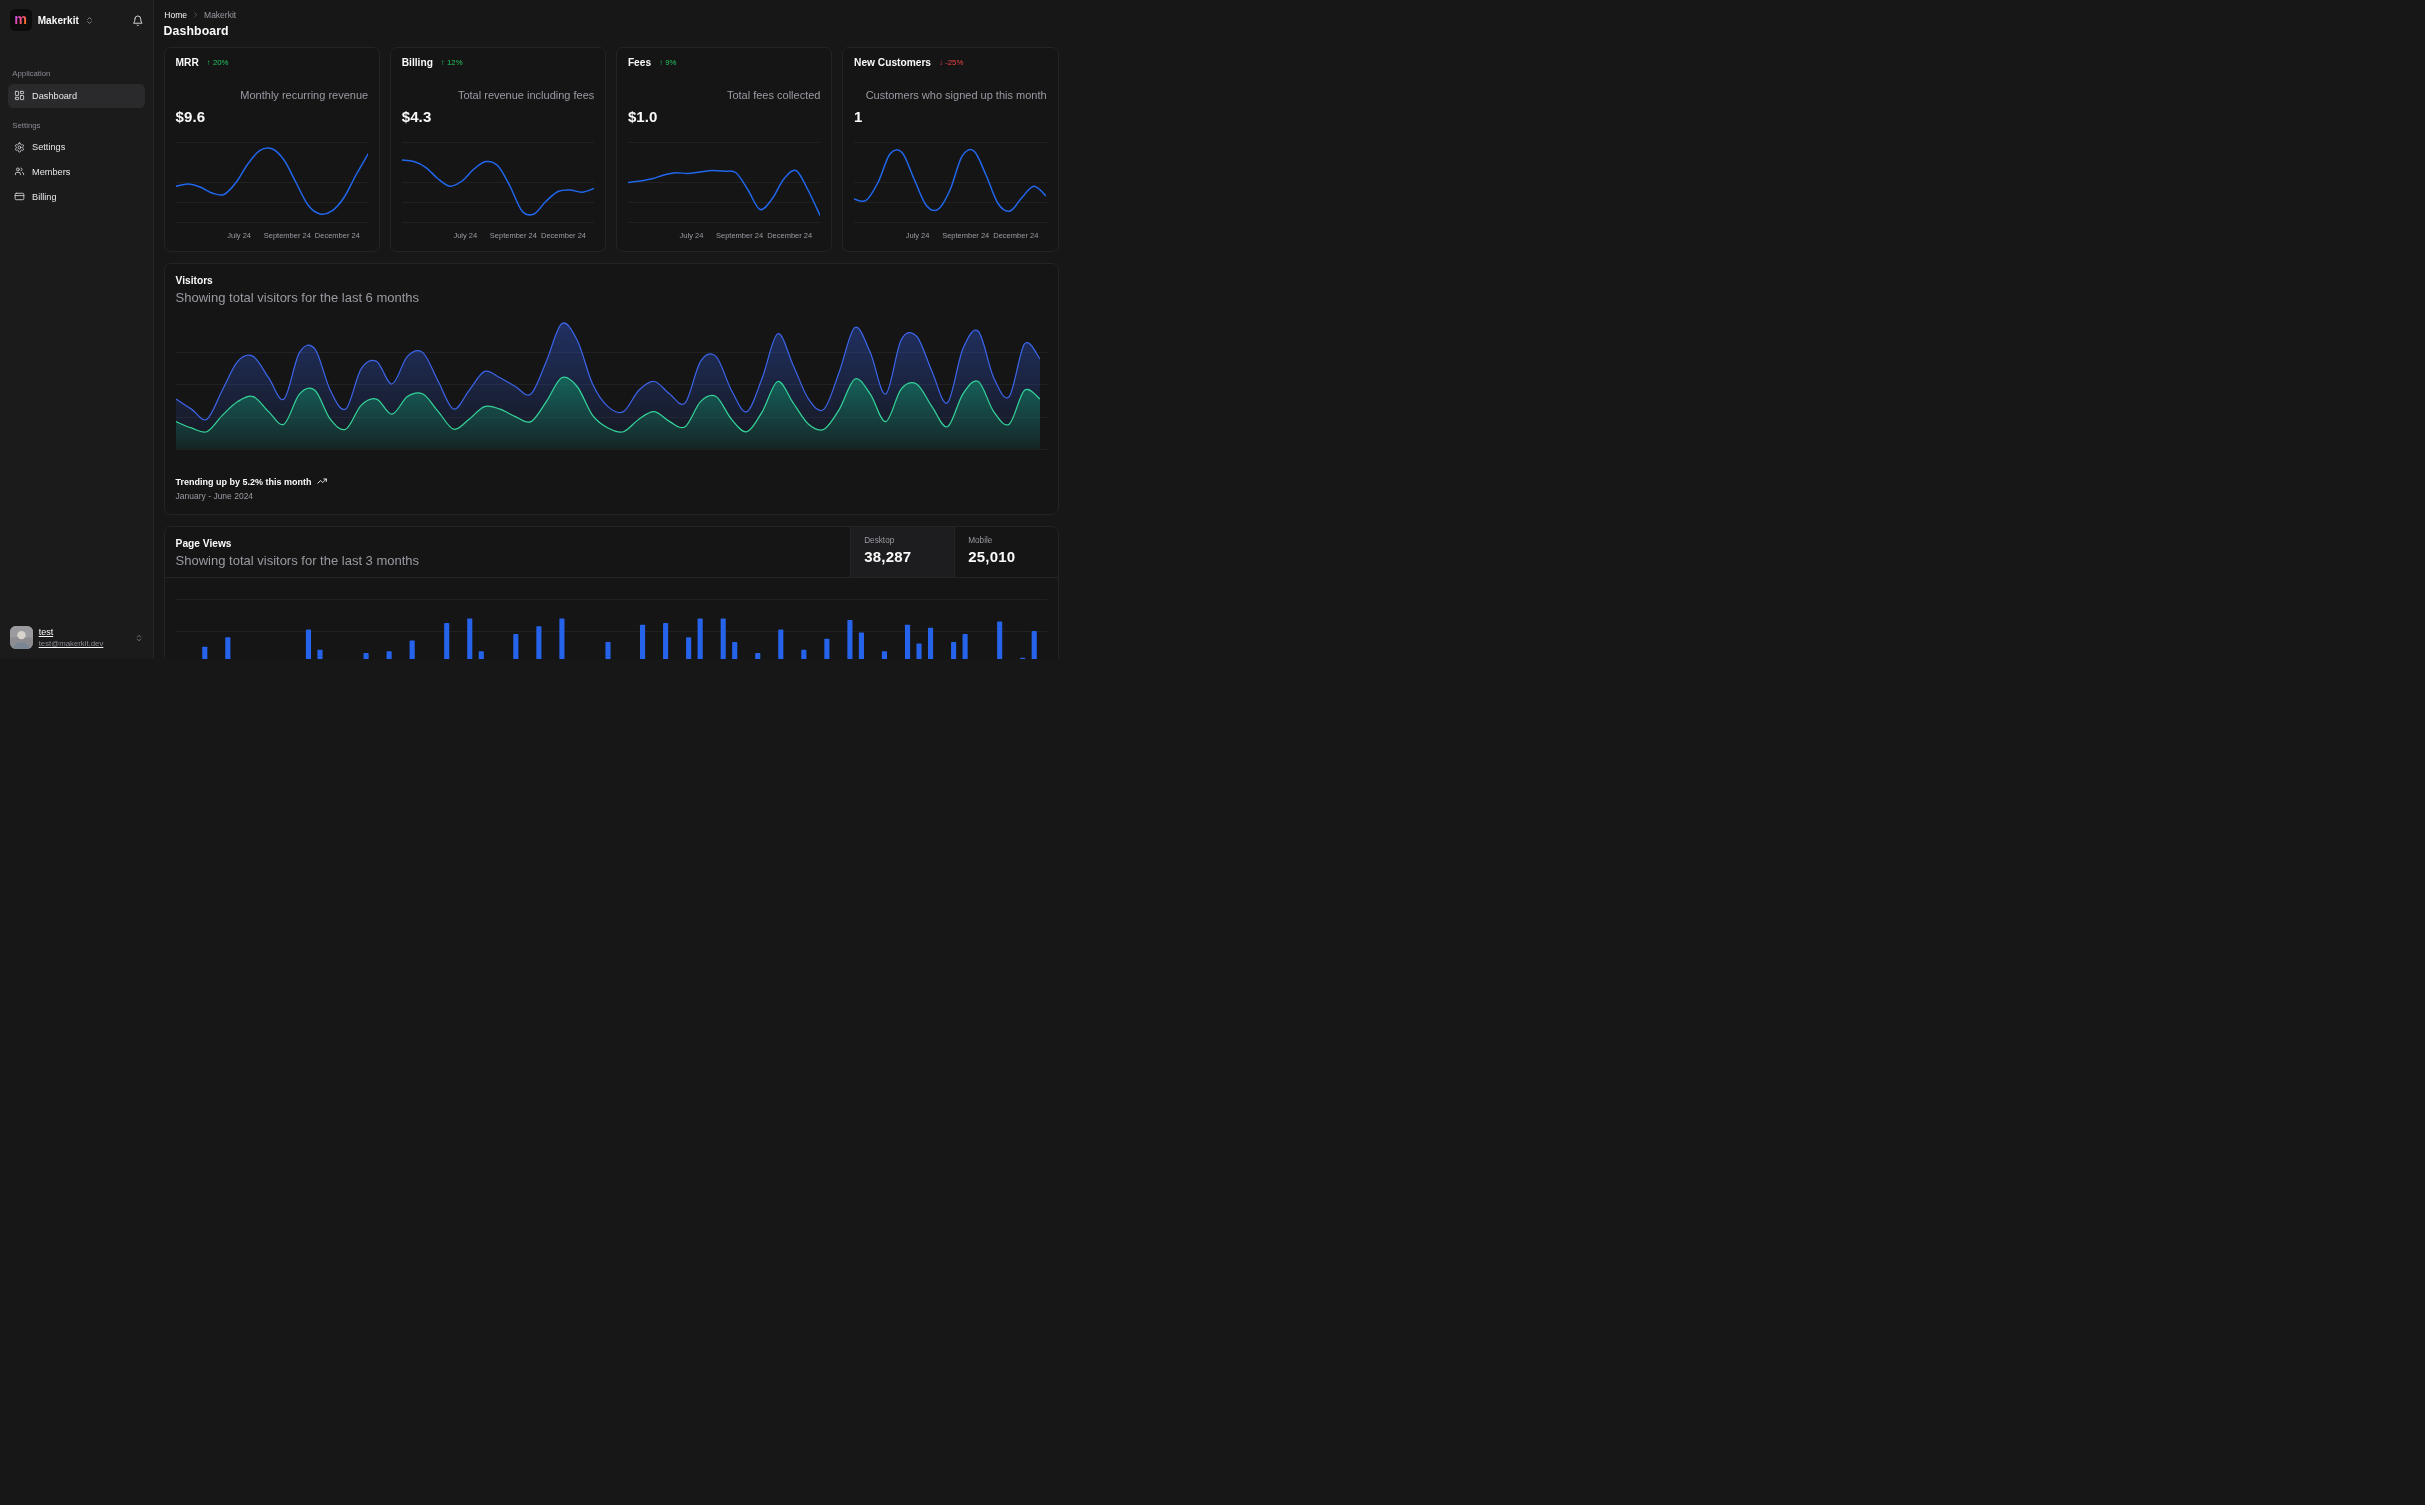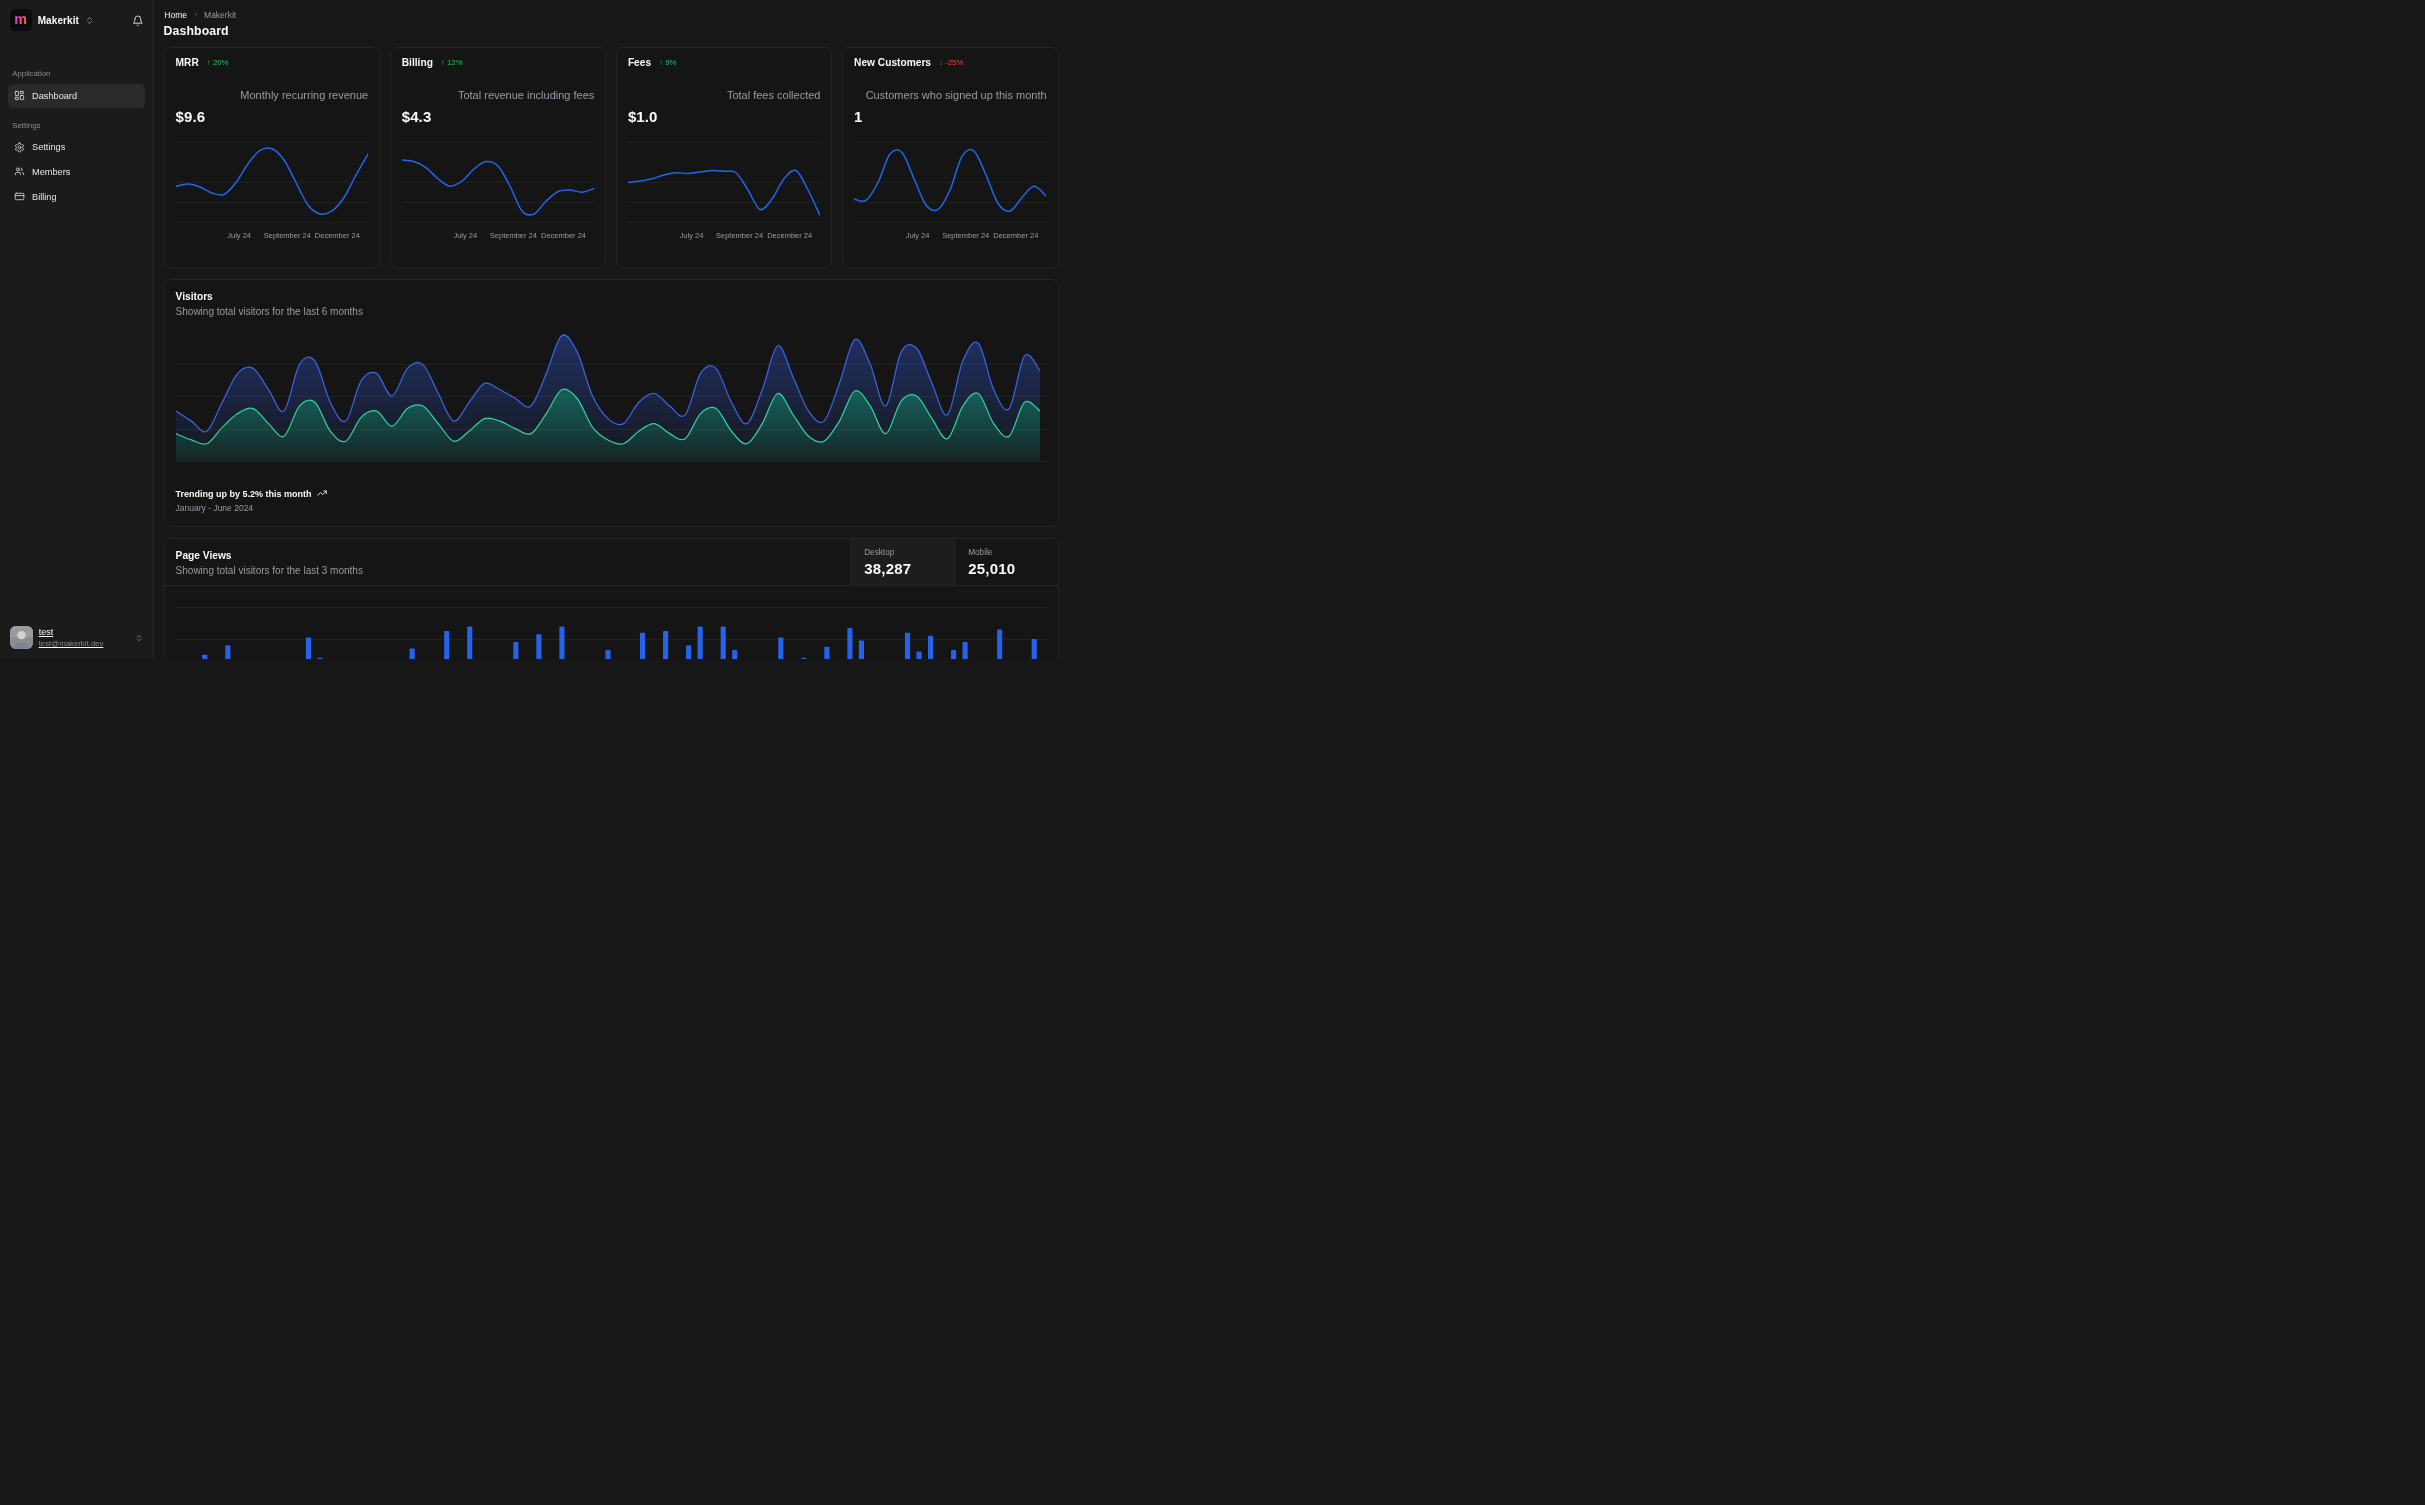--- a/index.html
+++ b/index.html
@@ -38,37 +38,37 @@
   .user-row .chevud { margin-left:auto; }
   
   .main { flex:1; padding:9.6px 3.4px 0 9.6px; min-width:0; }
   .crumbs { display:flex; align-items:center; gap:4.8px; font-size:8.5px; padding-left:0.7px; }
   .crumb-current { color:#9a9aa2; }
   .crumb-sep { color:#6d6d74; display:inline-flex; }
   .page-title { font-size:12.3px; font-weight:700; margin-top:4.8px; letter-spacing:0.1px; }
   
   .cards { display:grid; grid-template-columns:repeat(4,1fr); gap:9.6px; margin-top:9px; }
   .card { background:#151516; border:0.7px solid #242427; border-radius:6.8px; }
-  .stat-card { padding:9px 11px 24px; }
+  .stat-card { padding:9px 11px 8px; }
   .stat-head { display:flex; align-items:center; gap:8.2px; }
   .stat-title { font-size:10.2px; font-weight:700; }
   .trend { font-size:7.8px; display:flex; align-items:center; gap:2px; font-weight:500; }
   .trend.up { color:#22c55e; } .trend.down { color:#ef4444; }
   .stat-sub { color:#9a9aa2; font-size:11px; margin-top:21px;text-align:right; }
   .stat-value { font-size:15px; font-weight:700; margin-top:6.8px; letter-spacing:0.1px; }
   .spark-wrap { margin-top:16.4px; position:relative; height:81px; }
   .gl { position:absolute; left:0; right:0; height:0.7px; background:rgba(255,255,255,.055); }
   .spark-wrap svg, .area-wrap svg, .bars-wrap svg { position:absolute; inset:0; }
   .spark-axis { position:relative; height:15px; margin-top:5.5px; font-size:7.5px; color:#9a9aa2; }
   .spark-axis span { position:absolute; top:2.7px; transform:translateX(-50%); white-space:nowrap; }
   .spark-axis .t0 { left:33%; } .spark-axis .t1 { left:58%; } .spark-axis .t2 { left:84%; }
   
   .visitors { margin-top:11px; padding:11px 11px 12.3px; }
   .sec-title { font-size:10.2px; font-weight:700; }
-  .sec-sub { color:#9a9aa2; font-size:10px; margin-top:4.1px; }
+  .sec-sub { color:#9a9aa2; font-size:13px; margin-top:4.1px; }
   .area-wrap { margin-top:14.3px; position:relative; height:130px; }
   .vis-foot { margin-top:27px; }
   .trend-line { display:flex; align-items:center; gap:5.5px; font-size:9px; font-weight:700; }
   .trend-line .icon { color:#fafafa; }
   .range-line { color:#9a9aa2; font-size:8.5px; margin-top:4.8px; }
   
   .pageviews { margin-top:11px; overflow:hidden; }
   .pv-head { display:flex; border-bottom:0.7px solid #242427;justify-content:center; }
   .pv-titles { flex:1; padding:11px 11px 9.6px; }
   .pv-stat { width:104px; padding:9px 13.6px 8.2px; border-left:0.7px solid #242427; cursor:pointer; }

